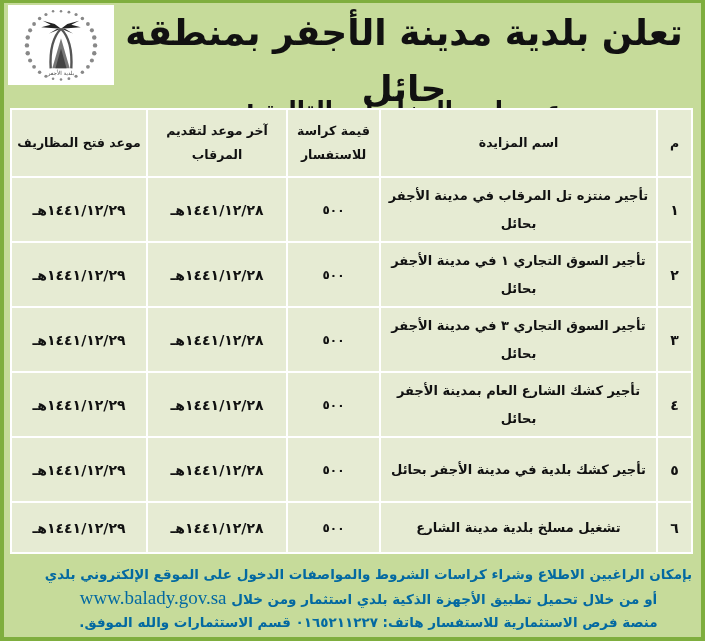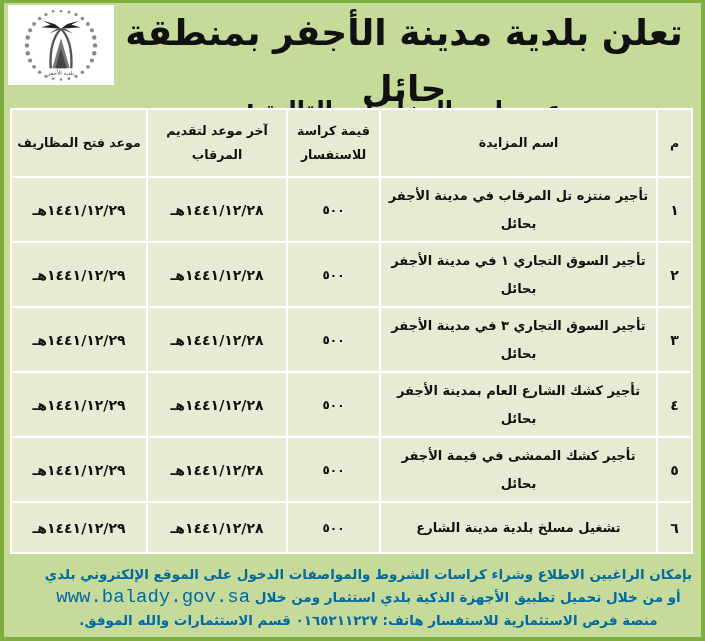--- a/index.html
+++ b/index.html
@@ -50,21 +50,21 @@
   td.price { font-size: 12px; }
   td.date { font-size: 14px; letter-spacing: 0.5px; white-space: nowrap; }
   tr.r { height: 65px; }
   tr.r.short { height: 51px; }
   .footer {
     position: absolute; left: 24px; top: 560px; width: 681px;
     direction: rtl; text-align: center;
     font-size: 13.5px; font-weight: bold; color: #0369a1; line-height: 23px;
   }
   .footer .url {
-    font-family: Liberation Mono, monospace; font-weight: normal;
+    font-family: Liberation Serif, serif; font-weight: normal;
     font-size: 19px; direction: ltr; unicode-bidi: embed; margin-top: 32px;
   }
 </style>
 </head>
 <body>
 
 <div class="frame">
 
   <div class="logo">
     <svg viewBox="0 0 106 101">
@@ -155,21 +155,21 @@
       </tr>
       <tr class="r">
         <td class="num">٤</td>
         <td class="name">تأجير كشك الشارع العام بمدينة الأجفر بحائل</td>
         <td class="price">٥٠٠</td>
         <td class="date">١٤٤١/١٢/٢٨هـ</td>
         <td class="date">١٤٤١/١٢/٢٩هـ</td>
       </tr>
       <tr class="r">
         <td class="num">٥</td>
-        <td class="name">تأجير كشك الممشى في قيمة الأجفر بحائل</td>
+        <td class="name">تأجير كشك بلدية في مدينة الأجفر بحائل</td>
         <td class="price">٥٠٠</td>
         <td class="date">١٤٤١/١٢/٢٨هـ</td>
         <td class="date">١٤٤١/١٢/٢٩هـ</td>
       </tr>
       <tr class="r short">
         <td class="num">٦</td>
         <td class="name">تشغيل مسلخ بلدية مدينة الشارع</td>
         <td class="price">٥٠٠</td>
         <td class="date">١٤٤١/١٢/٢٨هـ</td>
         <td class="date">١٤٤١/١٢/٢٩هـ</td>

